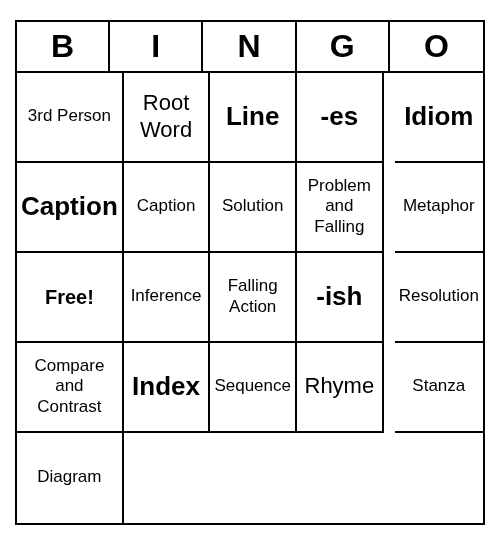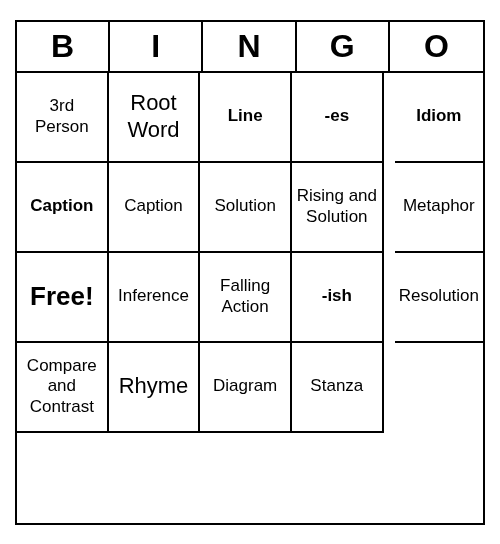--- a/index.html
+++ b/index.html
@@ -53,25 +53,25 @@
       margin-left: 11px;
     }
     .bingo-cell:nth-child(n+21) {
       border-bottom: none;
     }
     .bingo-cell.large-text {
       font-size: 22px;
       font-weight: normal;
     }
     .bingo-cell.xlarge-text {
-      font-size: 17px;
+      font-size: 26px;
       font-weight: bold;
     }
     .bingo-cell.free-cell {
-      font-size: 26px;
+      font-size: 20px;
       font-weight: bold;
     }
   </style>
 </head>
 <body>
 
 <div class="bingo-card">
   <div class="bingo-header">
   <div class="bingo-header-cell">B</div>
       <div class="bingo-header-cell">I</div>
@@ -81,25 +81,27 @@
     </div>
   <div class="bingo-grid">
       <div class="bingo-cell ">3rd Person</div>
       <div class="bingo-cell large-text">Root Word</div>
       <div class="bingo-cell xlarge-text">Line</div>
       <div class="bingo-cell xlarge-text">-es</div>
       <div class="bingo-cell xlarge-text">Idiom</div>
       <div class="bingo-cell xlarge-text">Caption</div>
       <div class="bingo-cell ">Caption</div>
       <div class="bingo-cell ">Solution</div>
-      <div class="bingo-cell ">Rising and Solution</div>
+      <div class="bingo-cell ">Problem and Falling</div>
       <div class="bingo-cell ">Metaphor</div>
       <div class="bingo-cell free-cell">Free!</div>
       <div class="bingo-cell ">Inference</div>
       <div class="bingo-cell ">Falling Action</div>
       <div class="bingo-cell xlarge-text">-ish</div>
       <div class="bingo-cell ">Resolution</div>
       <div class="bingo-cell ">Compare and Contrast</div>
+      <div class="bingo-cell xlarge-text">Index</div>
+      <div class="bingo-cell ">Sequence</div>
       <div class="bingo-cell large-text">Rhyme</div>
+      <div class="bingo-cell ">Stanza</div>
       <div class="bingo-cell ">Diagram</div>
-      <div class="bingo-cell ">Stanza</div>
     </div>
 </div>
 
 </body></html>

